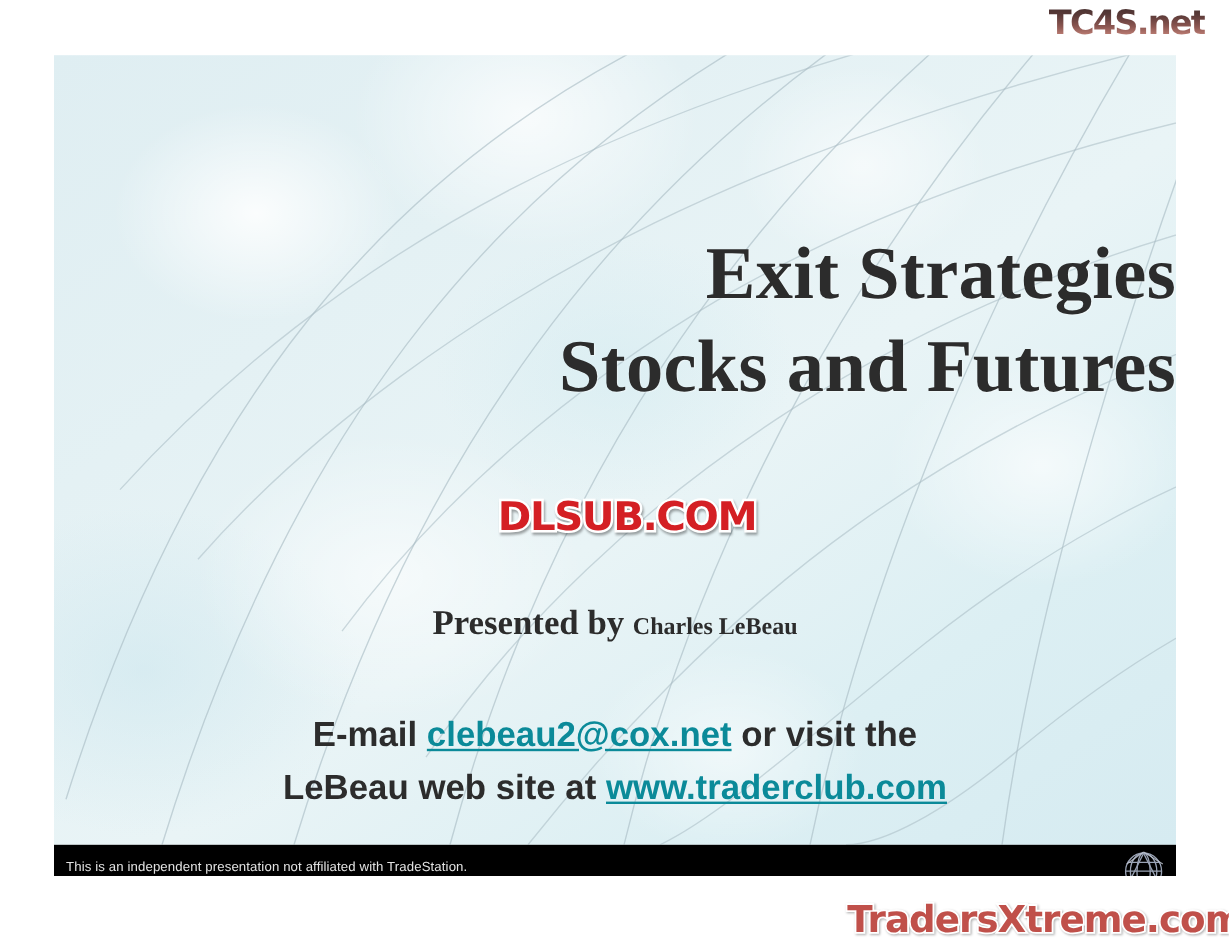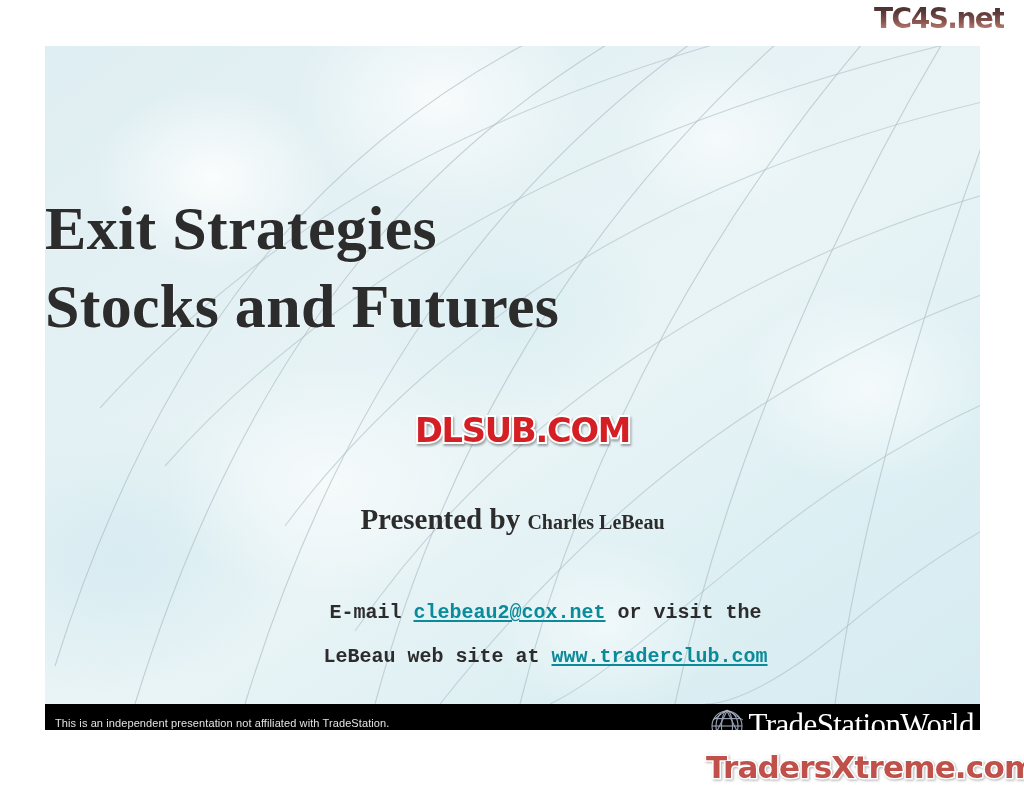--- a/index.html
+++ b/index.html
@@ -40,21 +40,21 @@
     width: 935px; height: 658px;
     pointer-events: none;
   }
 
   
   #title-block {
     position: absolute;
     left: 0;
     top: 143px;
     width: 935px;
-    text-align: left;
+    text-align: right;
     color: #2c2c2c;
     font-family: "Liberation Serif", serif;
     font-weight: bold;
     font-size: 62px;
     line-height: 78px;
     letter-spacing: 0.3px;
     text-shadow: 1px 1px 0 rgba(255,255,255,0.35);
   }
   #title-block .tline { display: block; white-space: nowrap; }
 
@@ -74,25 +74,24 @@
   #presenter-line .pre-name  { font-size: 20px; }
 
   
   #contact-block {
     position: absolute;
     left: 0;
     top: 545px;
     width: 935px;
     text-align: center;
     color: #2c2c2c;
-    font-family: Liberation Mono, monospace;
-    font-weight: bold;
-    font-size: 20px;
+    font-family: Liberation Sans, sans-serif;
+    font-weight: bold;
+    font-size: 29px;
     line-height: 44px;
-    padding-left: 33px;
   }
   #contact-block .cline { display: block; white-space: nowrap; }
   #contact-block a.link {
     color: #0b8a99;
     text-decoration: underline;
     text-underline-offset: 2px;
   }
 
   
   #dlsub-watermark {
@@ -237,18 +236,17 @@
         <path d="M7.2 12.6 H32.8"></path>
         <path d="M7.2 27.4 H32.8"></path>
         <path d="M20 5 L33 31"></path>
         <path d="M20 5 L7 31"></path>
       </g>
       <g stroke="#c5cbd8" stroke-width="1" fill="none" opacity="0.8">
         <path d="M20 4 L36 14"></path>
         <path d="M20 4 L6 14"></path>
       </g>
     </svg>
-    <div id="tsw-text">TradeStationWorld</div>
   </div>
 </div>
 
 <div id="tc4s-watermark">TC4S.net</div>
 <div id="tx-watermark">TradersXtreme.com</div>
 
 </body></html>

